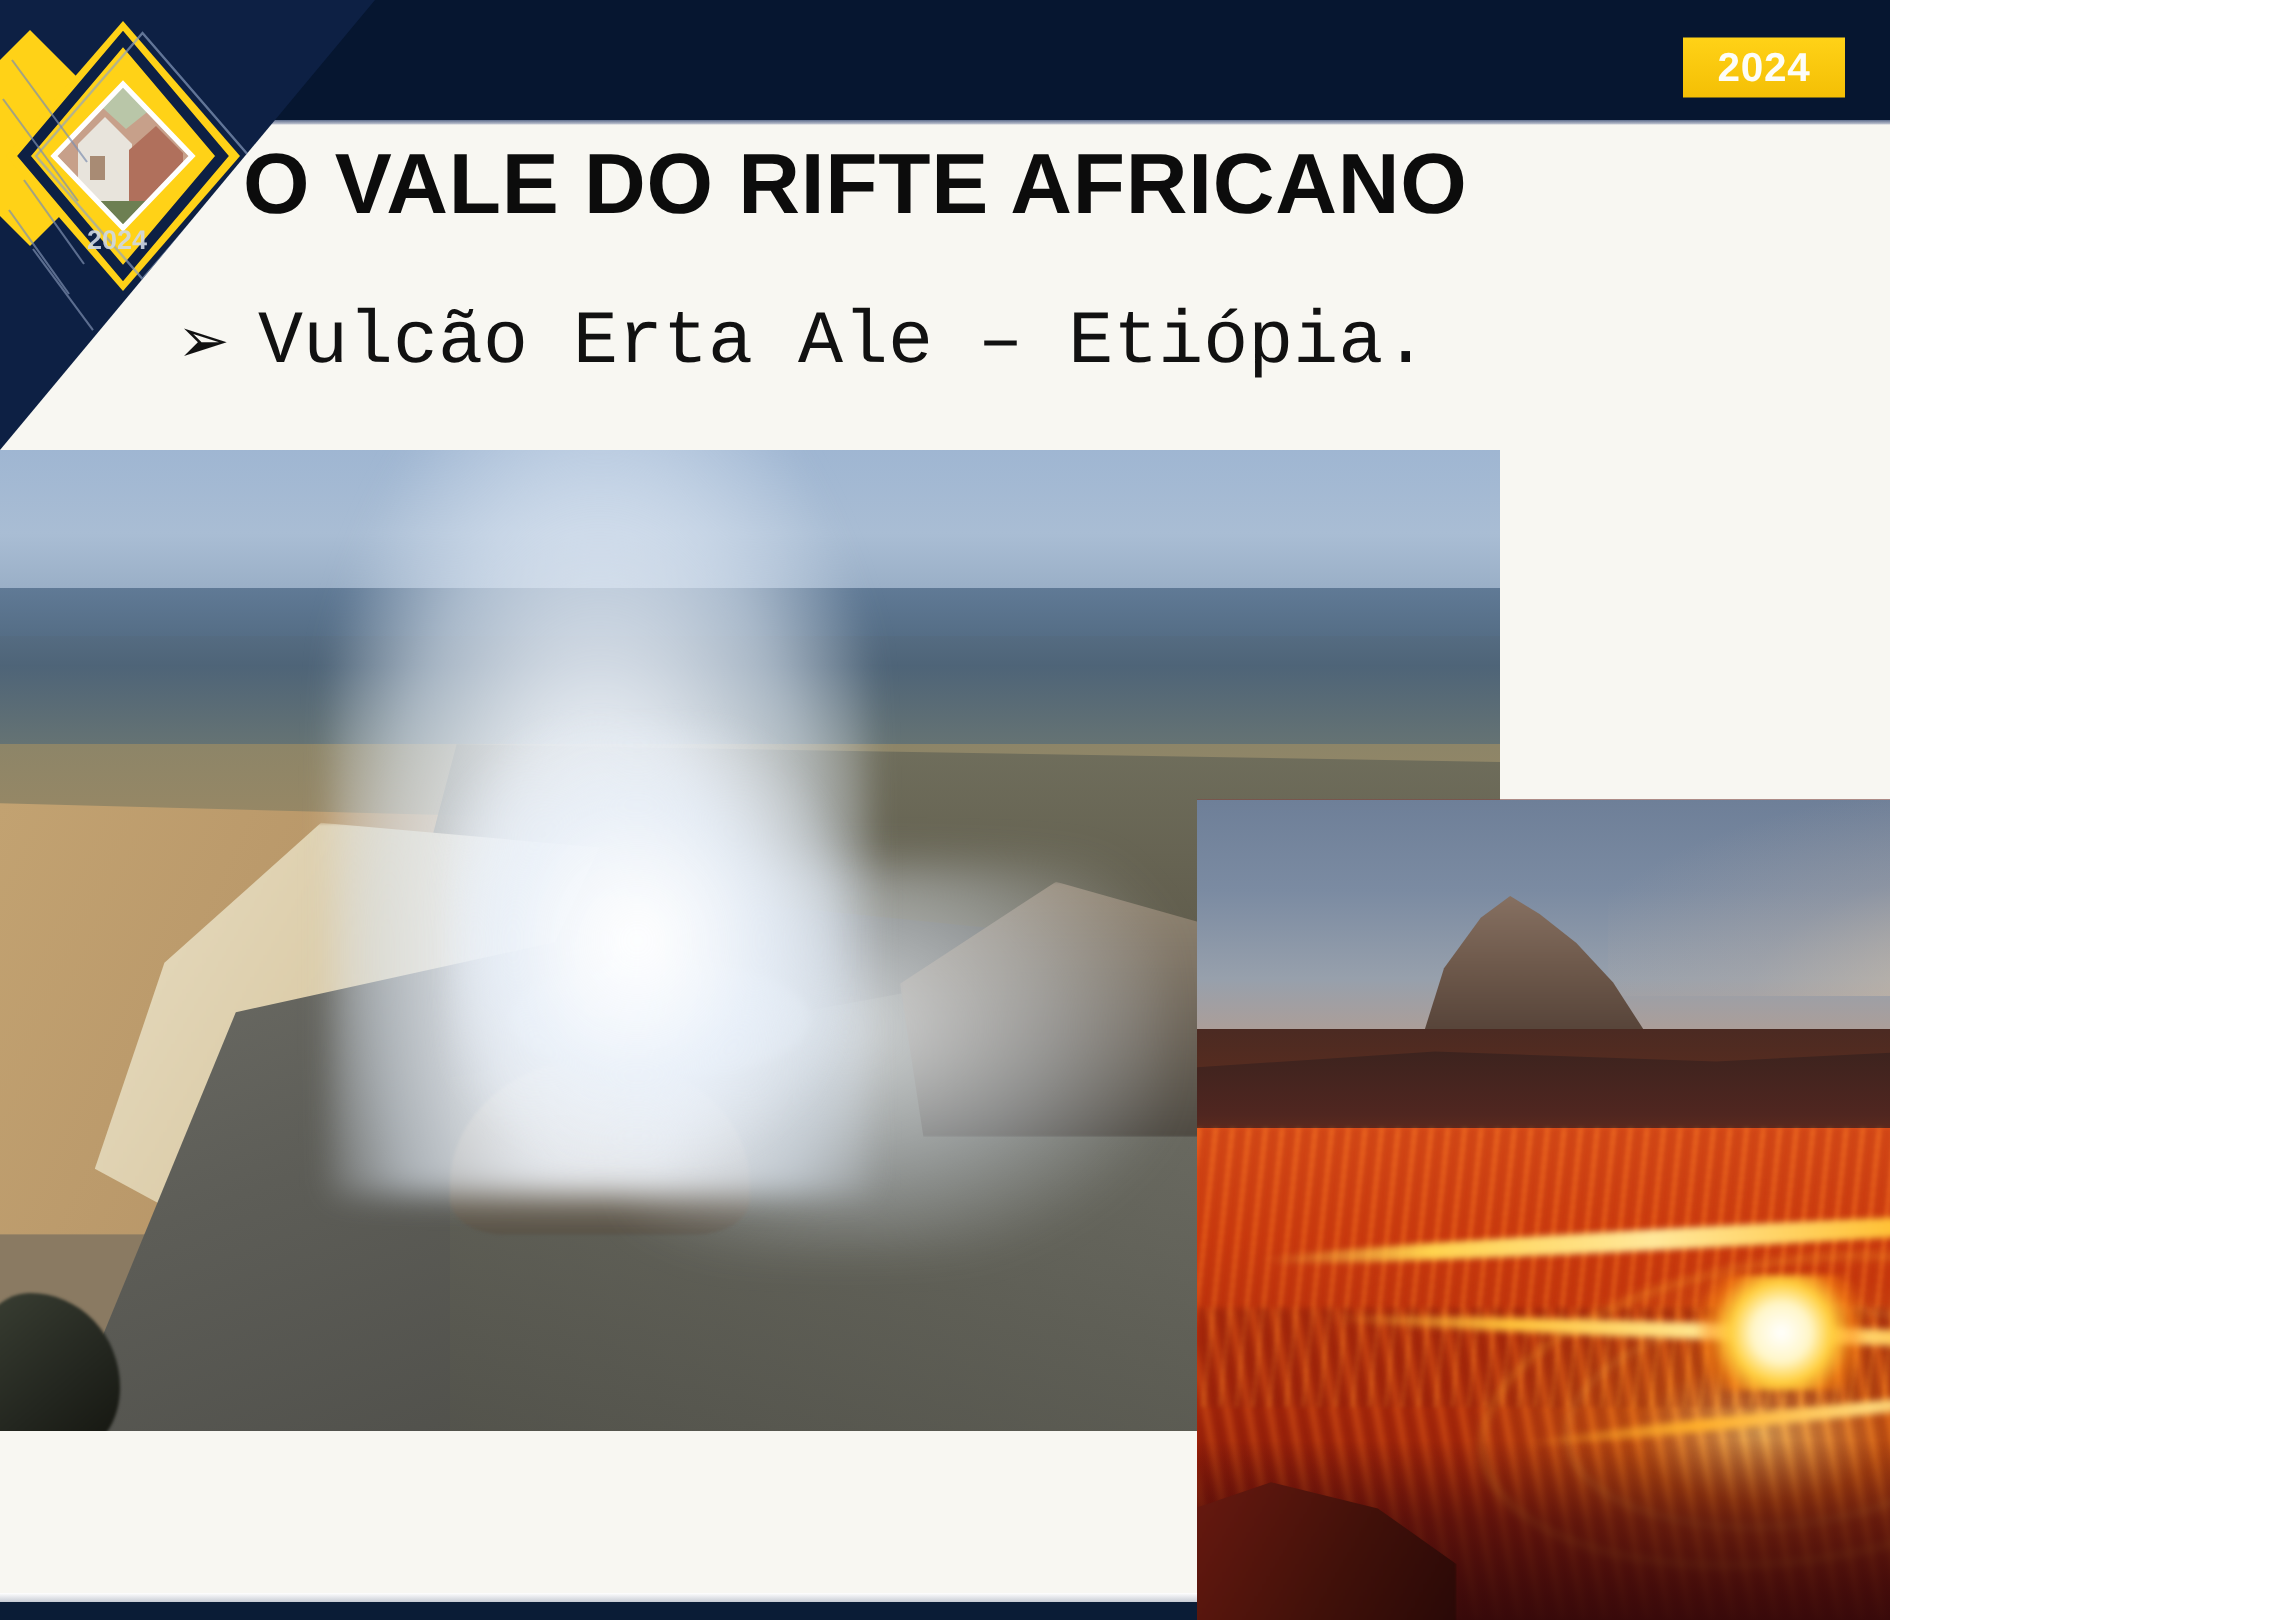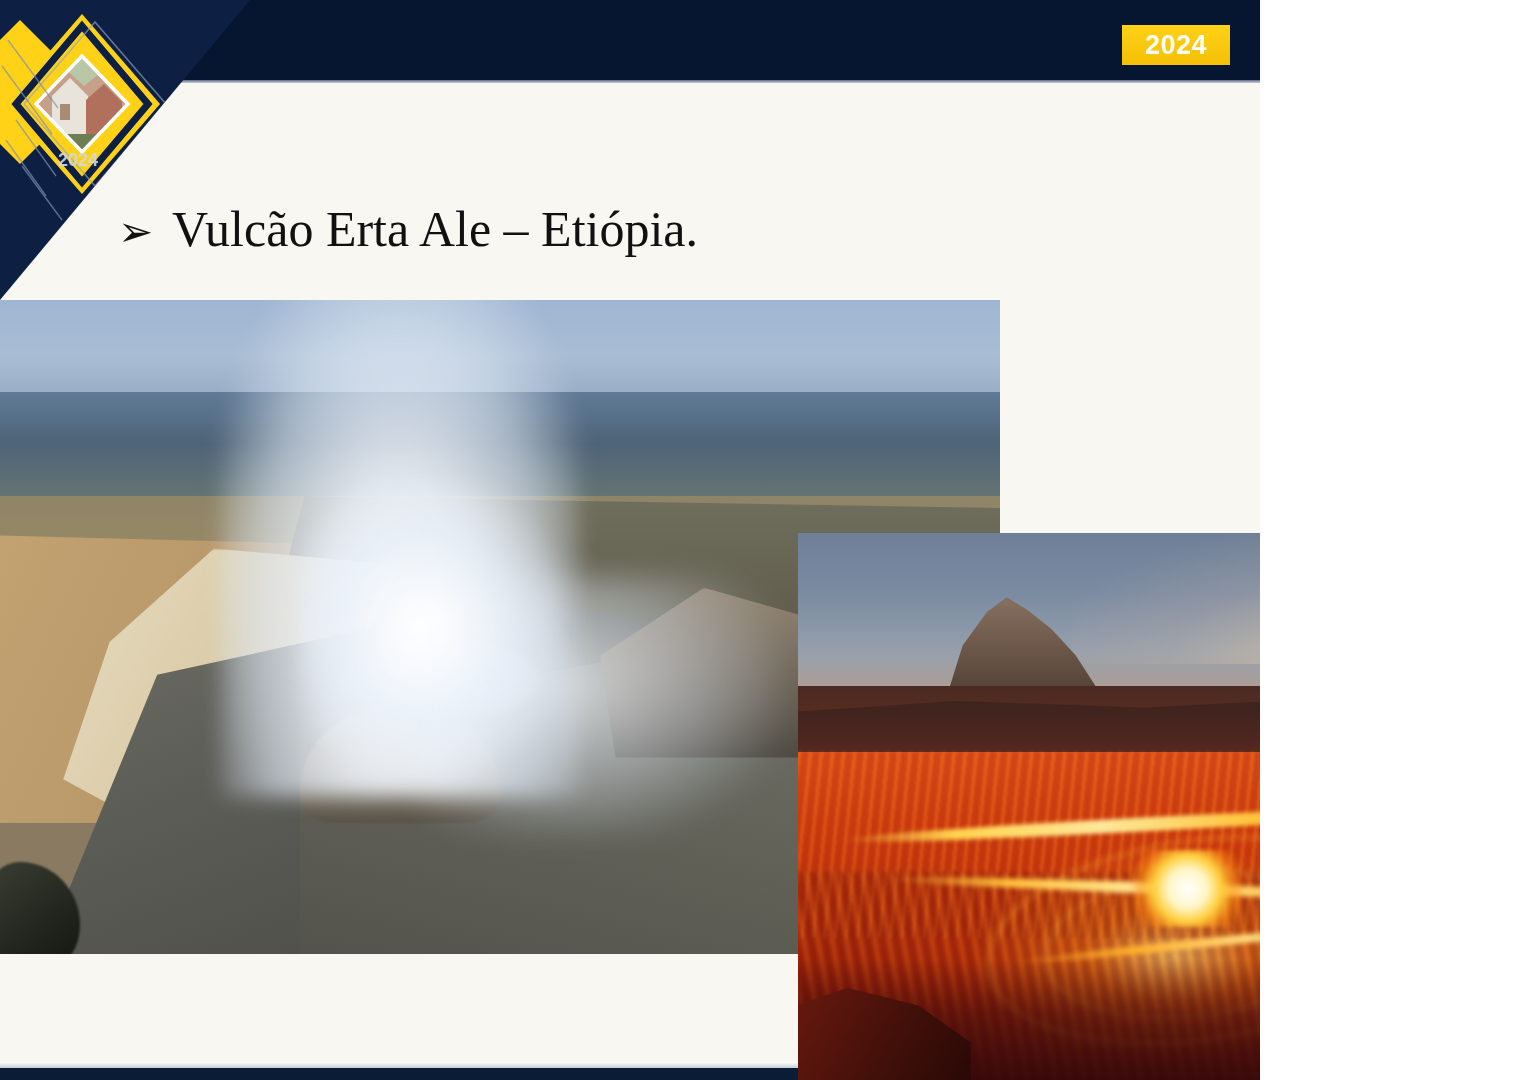--- a/index.html
+++ b/index.html
@@ -115,21 +115,21 @@
     font-size: 42px;
     color: #111;
     line-height: 1;
     width: 54px;
     display: inline-block;
   }
   .bullet-text {
     font-size: 50px;
     color: #111;
     white-space: nowrap;
-    font-family: Liberation Serif, serif;
+    font-family: Liberation Mono, monospace;
   }
 
   
   .photo-crater {
     position: absolute;
     left: 0;
     top: 300px;
     width: 1000px;
     height: 654px;
     z-index: 2;
@@ -406,20 +406,21 @@
           <line x1="16" y1="120" x2="56" y2="176"></line>
           <line x1="6" y1="140" x2="46" y2="196"></line>
           <line x1="22" y1="166" x2="62" y2="220"></line>
         </g>
 
         <text x="58" y="166" font-family="Liberation Sans, sans-serif" font-size="18" font-weight="bold" fill="#cfd8e6" opacity="0.9">2024</text>
       </g>
     </svg>
   </div>
 
+  <div class="page-title">O VALE DO RIFTE AFRICANO</div>
 
   <div class="bullet-row">
     <span class="bullet-marker">➢</span>
     <span class="bullet-text">Vulcão Erta Ale – Etiópia.</span>
   </div>
 
   <div class="photo-crater">
     <div class="pc-sky"></div>
     <div class="pc-farland"></div>
     <div class="pc-plain"></div>

